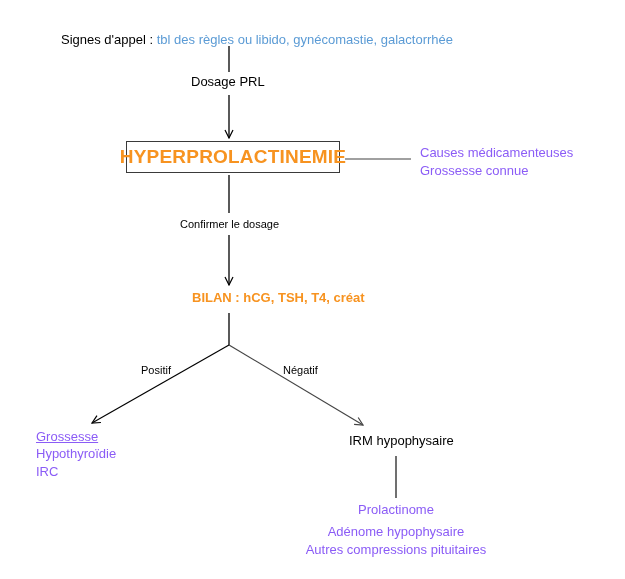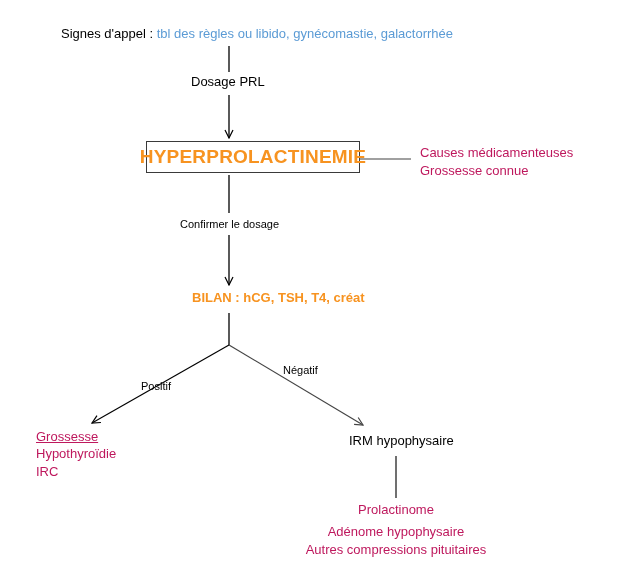--- a/index.html
+++ b/index.html
@@ -1,26 +1,26 @@
 <!DOCTYPE html>
 <html><head>
   <meta charset="utf-8">
   <style>
     html, body { margin: 0; padding: 0; background: #ffffff; }
     body { width: 625px; height: 579px; position: relative; overflow: hidden;
            font-family: "Liberation Sans", "DejaVu Sans", sans-serif; }
     .t { position: absolute; white-space: nowrap; font-size: 13px; line-height: 18px; }
     .black { color: #000000; }
     .blue { color: #5b9bd5; }
-    .purple { color: #be185d; }
+    .purple { color: #8b5cf6; }
     .orange { color: #f79320; font-weight: bold; }
     svg.lines { position: absolute; left: 0; top: 0; }
     .box { position: absolute; left: 126px; top: 141px; width: 214px; height: 32px;
            border: 1.5px solid #3a3a3a; background: #fff; box-sizing: border-box;
-           display: flex; align-items: center; justify-content: center; margin-left: 20px; }
+           display: flex; align-items: center; justify-content: center; }
     .box span { color: #f79320; font-weight: bold; font-size: 19px; letter-spacing: 0.2px; }
     .small { font-size: 11px; }
     .center { text-align: center; }
   </style>
 </head>
 <body>
 
 <svg class="lines" width="625" height="579">
   <defs>
     <marker id="arr" markerWidth="10" markerHeight="10" refX="9" refY="5" orient="auto" markerUnits="userSpaceOnUse">
@@ -34,38 +34,38 @@
   <line x1="229" y1="95" x2="229" y2="138" stroke="#000" stroke-width="1.3" marker-end="url(#arr)"></line>
   <line x1="345" y1="159" x2="411" y2="159" stroke="#808080" stroke-width="1.5"></line>
   <line x1="229" y1="175" x2="229" y2="213" stroke="#000" stroke-width="1.3"></line>
   <line x1="229" y1="235" x2="229" y2="285" stroke="#000" stroke-width="1.3" marker-end="url(#arr)"></line>
   <line x1="229" y1="313" x2="229" y2="345" stroke="#000" stroke-width="1.3"></line>
   <line x1="229" y1="345" x2="92" y2="423" stroke="#000" stroke-width="1.2" marker-end="url(#arr)"></line>
   <line x1="229" y1="345" x2="363" y2="425" stroke="#444" stroke-width="1.2" marker-end="url(#arrg)"></line>
   <line x1="396" y1="456" x2="396" y2="498" stroke="#707070" stroke-width="2"></line>
 </svg>
 
-<div class="t" style="left:61px; top:25px;">
+<div class="t" style="left:61px; top:31px;">
   <span class="black">Signes d'appel : </span><span class="blue">tbl des règles ou libido, gynécomastie, galactorrhée</span>
 </div>
 
 <div class="t black" style="left:191px; top:73px;">Dosage PRL</div>
 
 <div class="box">
   <span>HYPERPROLACTINEMIE</span>
 </div>
 
 <div class="t purple" style="left:420px; top:144px;">Causes médicamenteuses</div>
 <div class="t purple" style="left:420px; top:162px;">Grossesse connue</div>
 
 <div class="t black small" style="left:180px; top:215px;">Confirmer le dosage</div>
 
 <div class="t orange" style="left:156px; top:289px;margin-left:36px;">BILAN : hCG, TSH, T4, créat</div>
 
-<div class="t black small" style="left:141px; top:377px;">Positif</div>
+<div class="t black small" style="left:141px; top:361px;">Positif</div>
 <div class="t black small" style="left:283px; top:361px;text-align:right;">Négatif</div>
 
 <div class="t purple" style="left:36px; top:428px;text-decoration:underline;">Grossesse</div>
 <div class="t purple" style="left:36px; top:445px;text-align:right;">Hypothyroïdie</div>
 <div class="t purple" style="left:36px; top:463px;">IRC</div>
 
 <div class="t black" style="left:349px; top:432px;">IRM hypophysaire</div>
 
 <div class="t purple center" style="left:296px; width:200px; top:501px;">Prolactinome</div>
 <div class="t purple center" style="left:296px; width:200px; top:523px;">Adénome hypophysaire</div>

